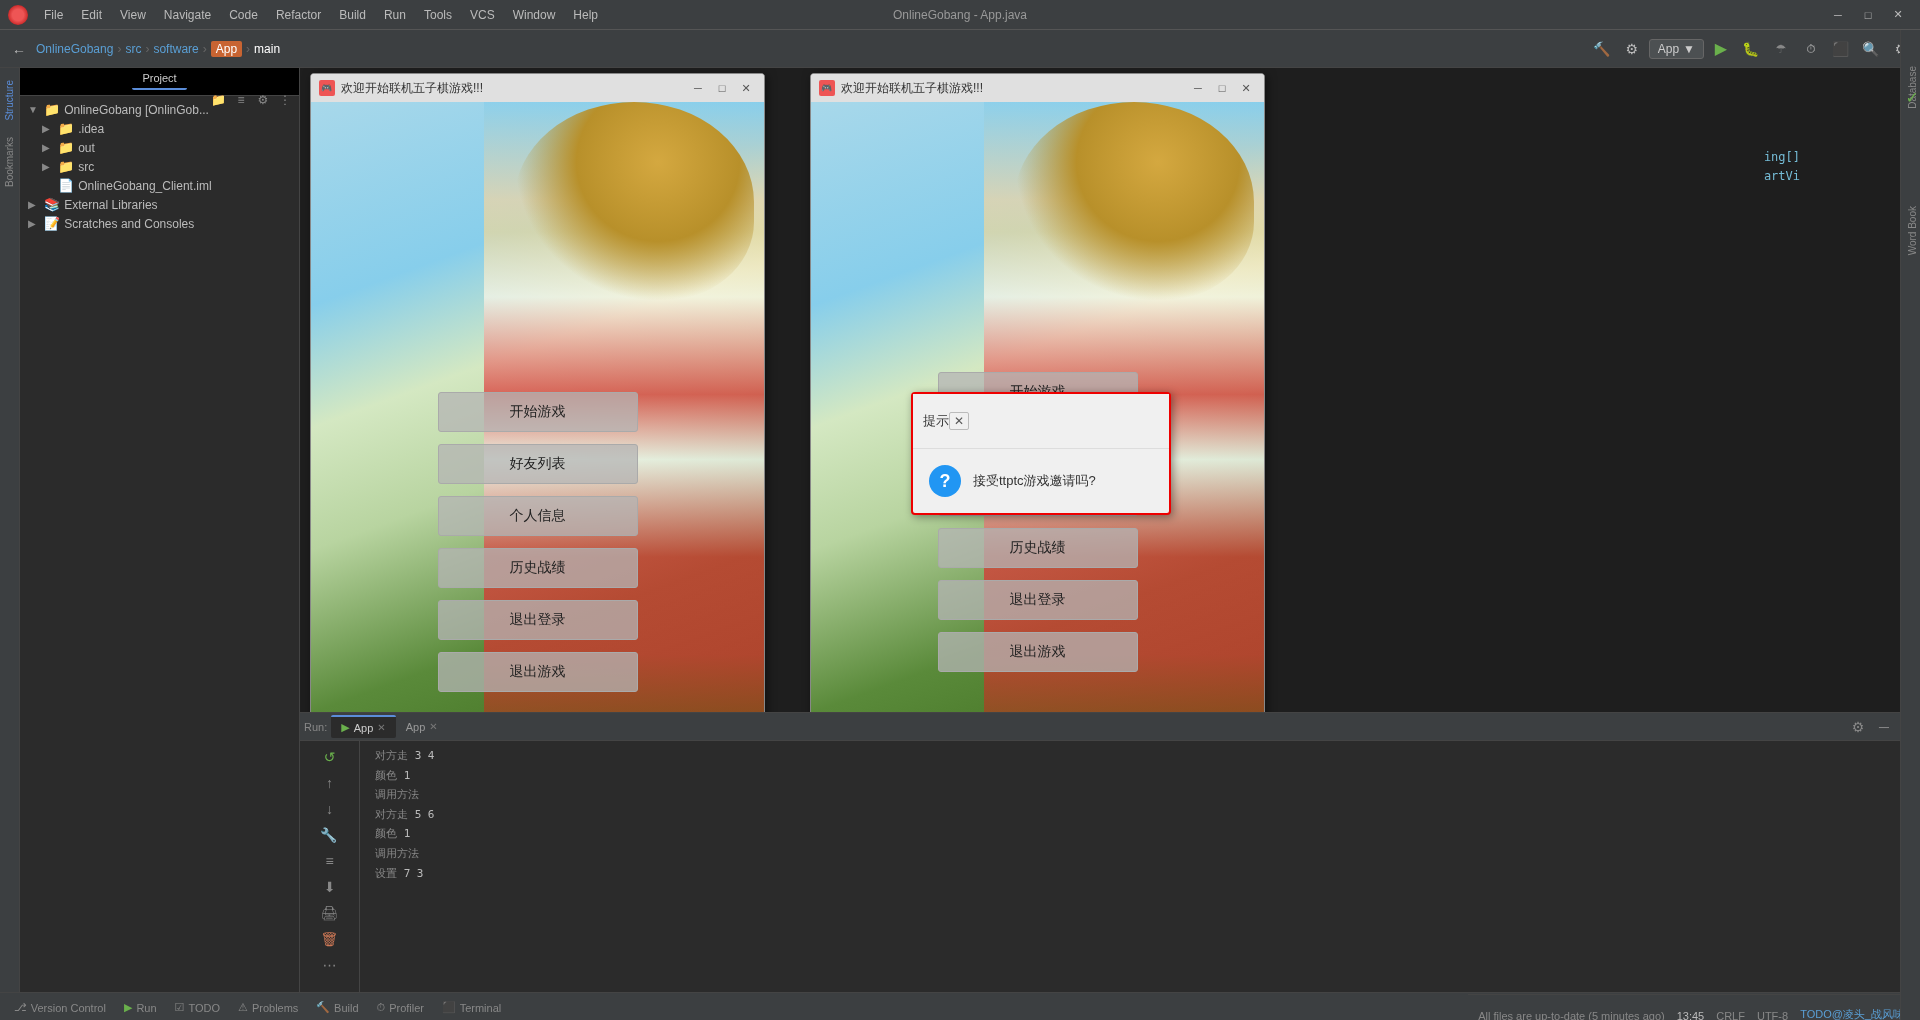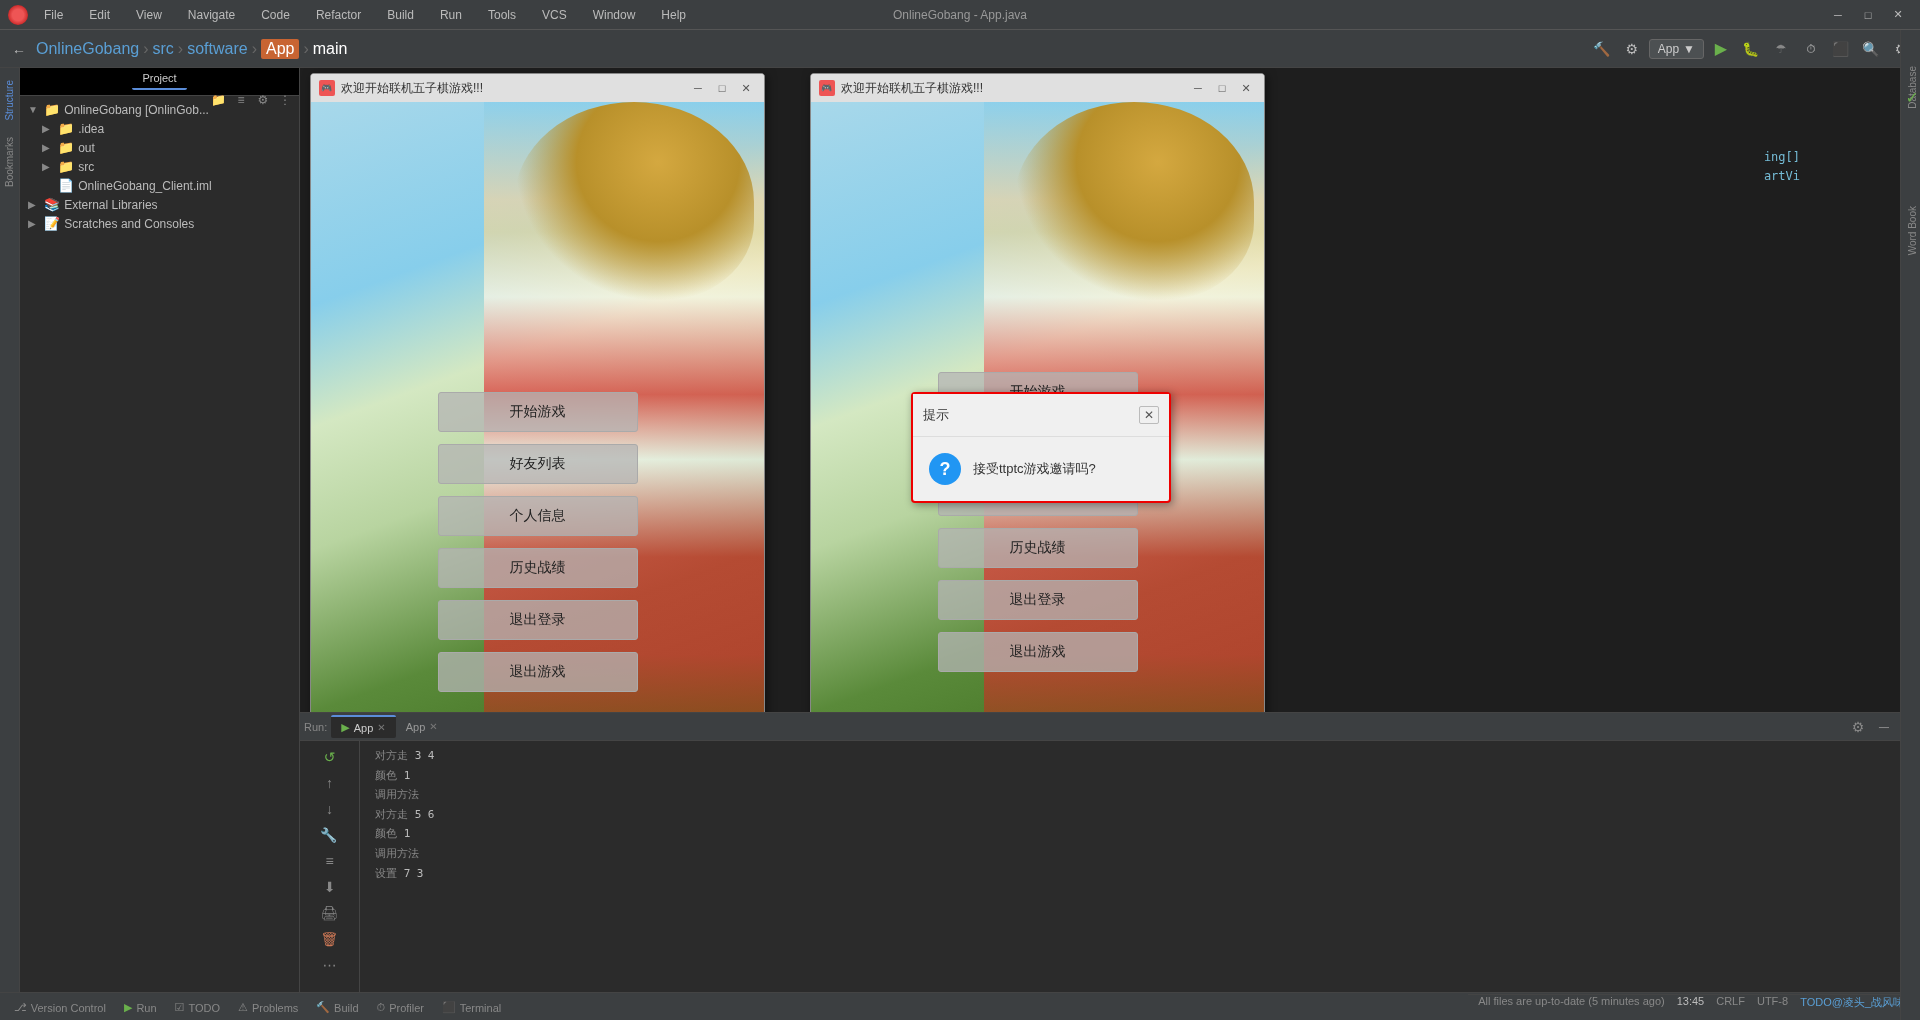--- a/index.html
+++ b/index.html
@@ -26,21 +26,21 @@
       z-index: 100;
     }
     #title-bar .logo {
       width: 20px; height: 20px;
       background: radial-gradient(circle, #e55 40%, #a00 100%);
       border-radius: 50%;
       margin-right: 8px;
       flex-shrink: 0;
     }
     #title-bar .menu-bar {
-      display: flex; gap: 10px;
+      display: flex; gap: 2px;
     }
     #title-bar .menu-item {
       padding: 2px 8px;
       cursor: pointer;
       border-radius: 3px;
       color: #bbb;
       font-size: 12px;
     }
     #title-bar .title-center {
       position: absolute;
@@ -62,21 +62,21 @@
       height: 38px;
       background: #3c3f41;
       display: flex;
       align-items: center;
       padding: 0 6px;
       border-bottom: 1px solid #444;
       gap: 4px;
     }
     .toolbar-breadcrumb {
       display: flex; align-items: center; gap: 4px;
-      font-size: 16px; color: #5a9fd5;
+      font-size: 12px; color: #5a9fd5;
     }
     .toolbar-sep { color: #666; }
     .toolbar-btn {
       width: 26px; height: 26px;
       border-radius: 3px;
       display: flex; align-items: center; justify-content: center;
       cursor: pointer; font-size: 14px; color: #bbb;
     }
     .toolbar-right {
       margin-left: auto;
@@ -260,24 +260,24 @@
     .dialog-box {
       background: #f0f0f0;
       border: 2px solid #e00;
       border-radius: 4px;
       width: 260px;
       box-shadow: 2px 2px 8px rgba(0,0,0,0.4);
     }
     .dialog-titlebar {
       background: #f0f0f0;
       border-bottom: 1px solid #ddd;
-      padding: 12px 10px;
-      display: flex;
-      align-items: center;
-      justify-content: space-between;
+      padding: 18px 10px;
+      display: flex;
+      align-items: center;
+      justify-content: flex-start;
       font-size: 13px;
       color: #333;
       font-family: 'Microsoft YaHei', SimSun, Arial, sans-serif;
     }
     .dialog-close-btn {
       width: 20px; height: 18px;
       display: flex; align-items: center; justify-content: center;
       cursor: pointer; color: #555; font-size: 12px;
       border: 1px solid #bbb;
       border-radius: 2px;
@@ -763,20 +763,20 @@
   </div>
   <div style="display:flex;align-items:center;gap:4px;padding:4px 8px;cursor:pointer;color:#888;font-size:11px;">
     <span>⏱</span>
     <span>Profiler</span>
   </div>
   <div style="display:flex;align-items:center;gap:4px;padding:4px 8px;cursor:pointer;color:#888;font-size:11px;">
     <span>⬛</span>
     <span>Terminal</span>
   </div>
 
-  <div id="status-bar" style="margin-left:auto;display:flex;align-items:flex-start;font-size:11px;color:#888;">
+  <div id="status-bar" style="margin-left:auto;display:flex;align-items:flex-end;font-size:11px;color:#888;">
     <span>All files are up-to-date (5 minutes ago)</span>
     <span style="color:#bbb;">13:45</span>
     <span style="cursor:pointer;">CRLF</span>
     <span style="cursor:pointer;">UTF-8</span>
     <span style="cursor:pointer;color:#5a9fd5;">TODO@凌头_战风味</span>
   </div>
 </div>
 
 </body></html>

